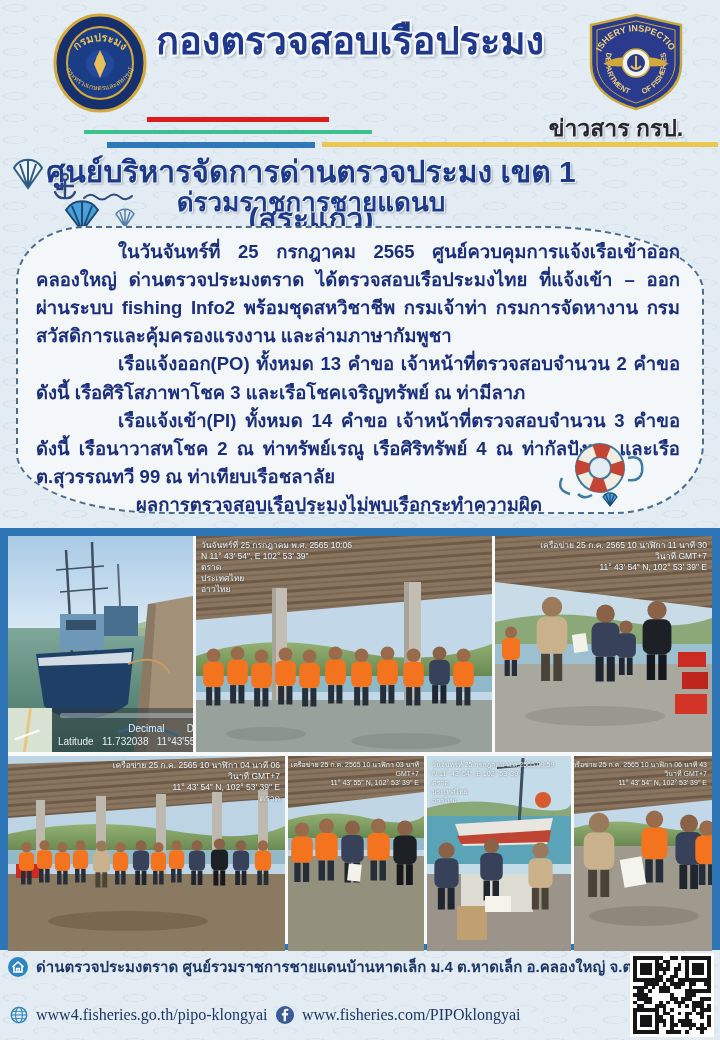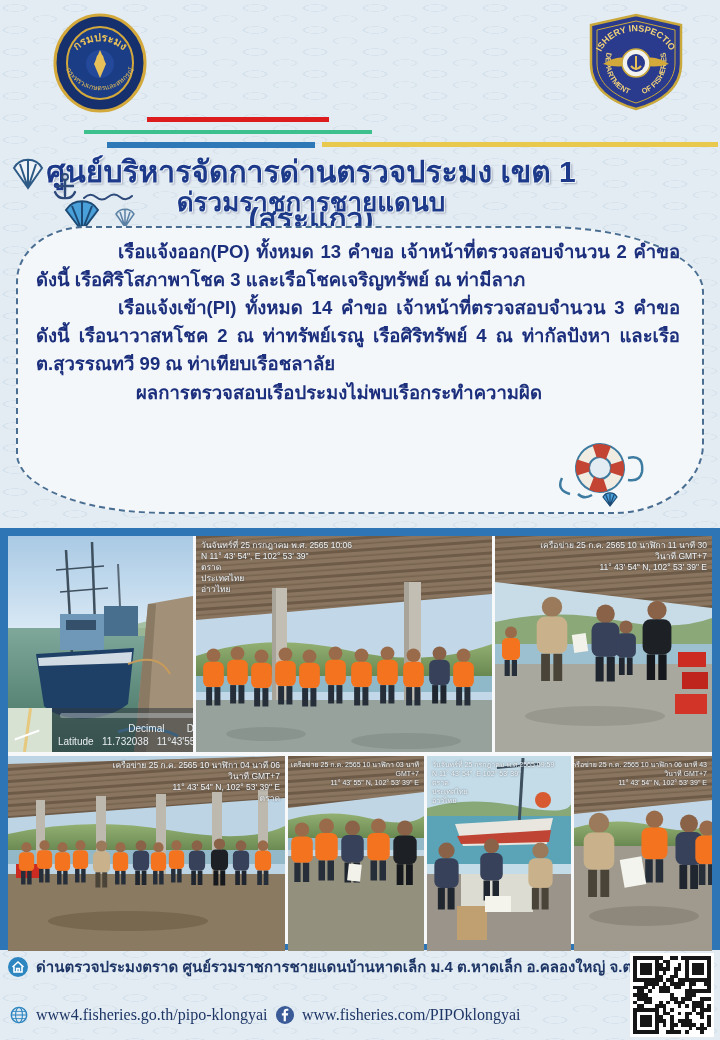--- a/index.html
+++ b/index.html
@@ -124,38 +124,40 @@
     <path id="sealTop" d="M14,56 A36,40 0 0 1 82,56" fill="none"></path>
     <path id="sealBot" d="M10,48 A40,44 0 0 0 86,48" fill="none"></path>
     <text font-size="11" font-weight="bold" fill="#e8c05a"><textPath href="#sealTop" startOffset="50%" text-anchor="middle">กรมประมง</textPath></text>
     <text font-size="7" fill="#e8c05a"><textPath href="#sealBot" startOffset="50%" text-anchor="middle">กระทรวงเกษตรและสหกรณ์</textPath></text>
     <circle cx="48" cy="52" r="14" fill="#24489a"></circle>
     <path d="M48,38 L54,52 L48,66 L42,52 Z" fill="#e8c05a"></path>
     <circle cx="48" cy="46" r="3.5" fill="#e8c05a"></circle>
   </svg>
 
   <div class="abs main-title">
+    <div class="l1">กองตรวจสอบเรือประมง</div>
   </div>
 
   <svg class="abs" style="left:583px;top:12px" width="106" height="100" viewBox="0 0 106 100">
     <path d="M53,3 L98,13 L98,52 C98,76 78,90 53,97 C28,90 8,76 8,52 L8,13 Z" fill="#2a3a8c" stroke="#c9a83c" stroke-width="2.5"></path>
     <path d="M53,9 L92,18 L92,51 C92,71 75,84 53,91 C31,84 14,71 14,51 L14,18 Z" fill="none" stroke="#c9a83c" stroke-width="1"></path>
     <path id="bTop" d="M18,40 A38,34 0 0 1 88,40" fill="none"></path>
     <path id="bL" d="M24,40 A34,34 0 0 0 46,82" fill="none"></path>
     <path id="bR" d="M60,82 A34,34 0 0 0 82,40" fill="none"></path>
     <text font-size="9" font-weight="bold" fill="#f0d27a"><textPath href="#bTop" startOffset="50%" text-anchor="middle">FISHERY INSPECTION</textPath></text>
     <text font-size="7.5" font-weight="bold" fill="#f0d27a"><textPath href="#bL" startOffset="50%" text-anchor="middle">DEPARTMENT</textPath></text>
     <text font-size="7.5" font-weight="bold" fill="#f0d27a"><textPath href="#bR" startOffset="50%" text-anchor="middle">OF FISHERIES</textPath></text>
     <path d="M20,52 Q38,40 50,50 Q40,58 20,52 Z" fill="#d4a93c"></path>
     <path d="M86,52 Q68,40 56,50 Q66,58 86,52 Z" fill="#d4a93c"></path>
     <circle cx="53" cy="51" r="14" fill="#f2f2ee" stroke="#c9a83c" stroke-width="1.5"></circle>
     <circle cx="53" cy="51" r="9" fill="#2a3a8c"></circle>
     <path d="M53,44 L53,58 M48,54 Q53,60 58,54" stroke="#e8c05a" stroke-width="2" fill="none"></path>
   </svg>
 
+  <div class="abs news-label">ข่าวสาร กรป.</div>
 
   <div class="abs line-red"></div>
   <div class="abs line-green"></div>
   <div class="abs line-blue"></div>
   <div class="abs line-gold"></div>
 
   <div class="abs sec-title">ศูนย์บริหารจัดการด่านตรวจประมง เขต 1 (สระแก้ว)</div>
   <div class="abs sec-sub">ด่รวมราชการชายแดนบ</div>
 
   <svg class="abs" style="left:8px;top:154px" width="40" height="38" viewBox="0 0 40 38">
@@ -169,20 +171,21 @@
     <path d="M2,8 Q8,2 14,7 T26,7 T38,7 T50,6" fill="none" stroke="#2e4a7a" stroke-width="2" stroke-linecap="round"></path>
   </svg>
   <svg class="abs" style="left:58px;top:198px" width="48" height="36" viewBox="0 0 48 36">
     <path d="M24,33 L8,12 A19,19 0 0 1 40,12 Z M24,33 L14,8 M24,33 L24,4 M24,33 L34,8" fill="#4aa0d8" stroke="#1d4a74" stroke-width="2"></path>
   </svg>
   <svg class="abs" style="left:112px;top:206px" width="26" height="24" viewBox="0 0 26 24">
     <path d="M13,21 L4,8 A11,11 0 0 1 22,8 Z M13,21 L8,6 M13,21 L13,3 M13,21 L18,6" fill="#dfe9f1" stroke="#5a80a4" stroke-width="1.5"></path>
   </svg>
 
   <div class="abs bubble">
+    <p>ในวันจันทร์ที่ 25 กรกฎาคม 2565 ศูนย์ควบคุมการแจ้งเรือเข้าออกคลองใหญ่ ด่านตรวจประมงตราด ได้ตรวจสอบเรือประมงไทย ที่แจ้งเข้า – ออก ผ่านระบบ fishing Info2 พร้อมชุดสหวิชาชีพ กรมเจ้าท่า กรมการจัดหางาน กรมสวัสดิการและคุ้มครองแรงงาน และล่ามภาษากัมพูชา</p>
     <p>เรือแจ้งออก(PO) ทั้งหมด 13 คำขอ เจ้าหน้าที่ตรวจสอบจำนวน 2 คำขอ ดังนี้ เรือศิริโสภาพาโชค 3 และเรือโชคเจริญทรัพย์ ณ ท่ามีลาภ</p>
     <p>เรือแจ้งเข้า(PI) ทั้งหมด 14 คำขอ เจ้าหน้าที่ตรวจสอบจำนวน 3 คำขอ ดังนี้ เรือนาวาสหโชค 2 ณ ท่าทรัพย์เรณู เรือศิริทรัพย์ 4 ณ ท่ากัลปังหา และเรือต.สุวรรณทวี 99 ณ ท่าเทียบเรือชลาลัย</p>
     <p class="last">ผลการตรวจสอบเรือประมงไม่พบเรือกระทำความผิด</p>
   </div>
 
   <svg class="abs" style="left:558px;top:438px" width="92" height="64" viewBox="0 0 92 64">
     <path d="M4,40 Q-2,52 12,56 M70,20 Q86,16 84,34 Q82,44 70,42 M20,56 Q26,62 34,57" fill="none" stroke="#3e7ba0" stroke-width="2.5"></path>
     <circle cx="42" cy="30" r="24" fill="#f1ece2" stroke="#3e7ba0" stroke-width="2" transform="rotate(-18 42 30)"></circle>
     <circle cx="42" cy="30" r="11" fill="#e3ecf3" stroke="#3e7ba0" stroke-width="2"></circle>
     <path d="M42,6 A24,24 0 0 1 59,13 L50,24 A11,11 0 0 0 42,19 Z" fill="#c44434" transform="rotate(-18 42 30)"></path>

